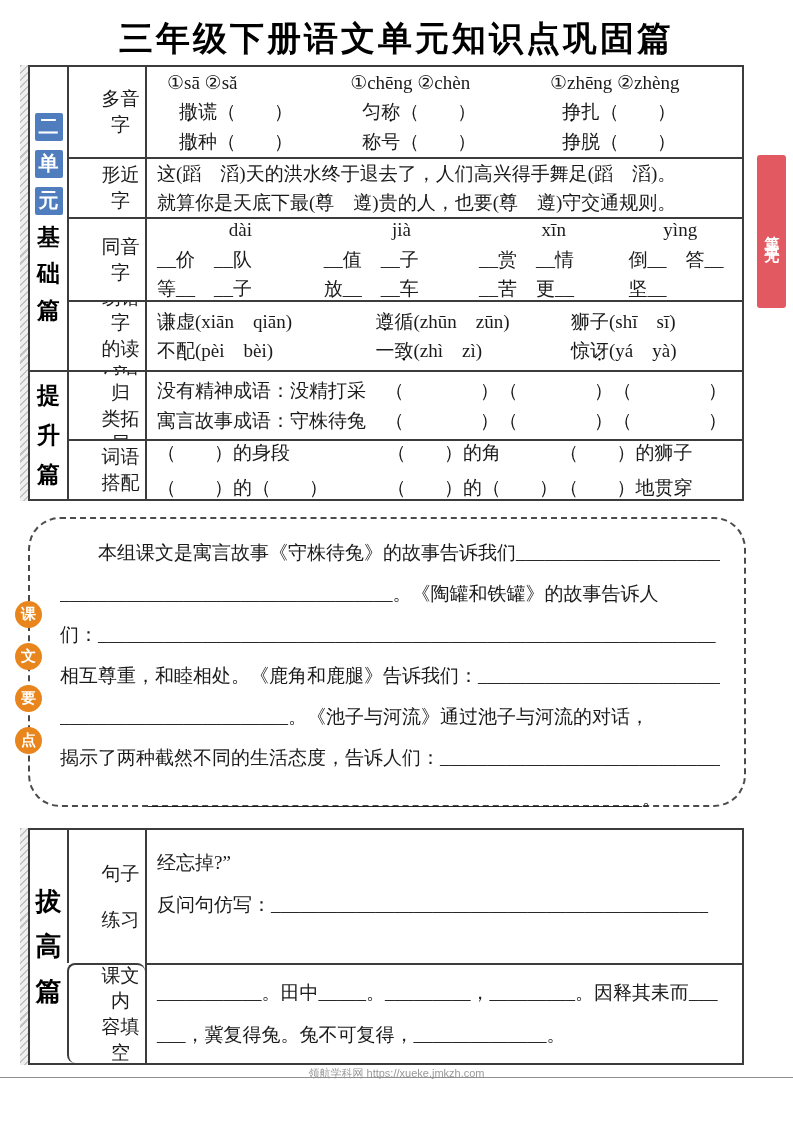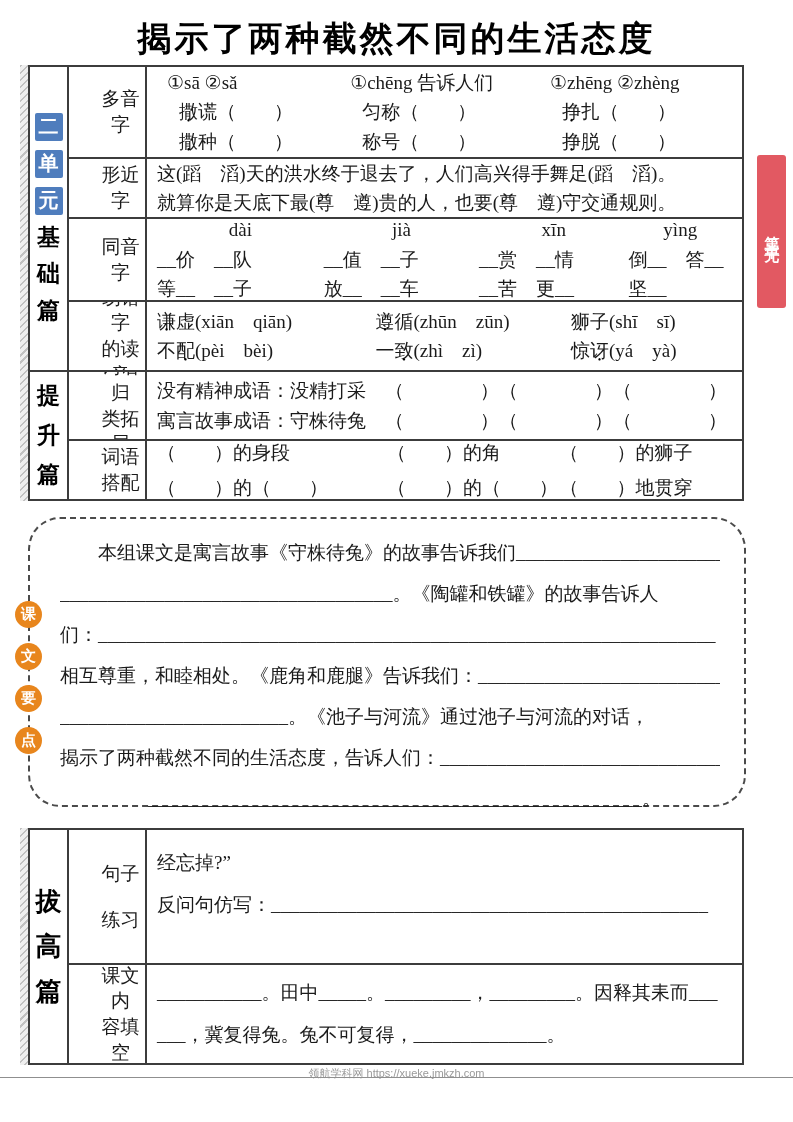--- a/index.html
+++ b/index.html
@@ -91,21 +91,21 @@
     font-family:"Liberation Sans","DejaVu Sans",sans-serif;
   }
   .footer-line{
     position:absolute;top:1077px;left:0;width:793px;
     border-top:1.5px solid #8f8f8f;
   }
 </style>
 </head>
 <body>
 
-<div class="title">揭示了两种截然不同的生活态度</div>
+<div class="title">三年级下册语文单元知识点巩固篇</div>
 
 <div class="tbl" style="left:28px;top:65px;width:712px;grid-template-columns:37px 78px 1fr;grid-template-rows:90px 60px 83px 70px 69px 60px;">
   <div class="hatch"></div>
 
   <div class="cell side" style="grid-area:1/1/5/2;">
     <div class="unit-box">二</div>
     <div class="unit-box">单</div>
     <div class="unit-box">元</div>
     <div class="side-char">基</div>
     <div class="side-char">础</div>
@@ -122,21 +122,21 @@
     <span>多音字</span>
   </div>
   <div class="cell bl cnt" style="grid-area:1/3/2/4;padding:4px 20px;">
     <div class="grp-row">
       <div class="grp" style="width:33%;">
         <div class="py line">①sā  ②sǎ</div>
         <div class="wd line"><span class="em-dot">撒</span>谎（　　）</div>
         <div class="wd line"><span class="em-dot">撒</span>种（　　）</div>
       </div>
       <div class="grp" style="width:36%;">
-        <div class="py line">①chēng  告诉人们</div>
+        <div class="py line">①chēng  ②chèn</div>
         <div class="wd line">匀<span class="em-dot">称</span>（　　）</div>
         <div class="wd line"><span class="em-dot">称</span>号（　　）</div>
       </div>
       <div class="grp" style="width:31%;">
         <div class="py line">①zhēng  ②zhèng</div>
         <div class="wd line"><span class="em-dot">挣</span>扎（　　）</div>
         <div class="wd line"><span class="em-dot">挣</span>脱（　　）</div>
       </div>
     </div>
   </div>
@@ -246,21 +246,21 @@
 
   <div class="cell lbl bl" style="grid-area:1/2/2/3;gap:20px;">
     <span>句子</span>
     <span>练习</span>
   </div>
   <div class="cell bl cnt" style="grid-area:1/3/2/4;padding-top:14px;line-height:2.0;">
     <div class="line">经忘掉?”</div>
     <div class="line" style="margin-top:4px;">反问句仿写：______________________________________________</div>
   </div>
 
-  <div class="cell lbl bl bt" style="grid-area:2/2/3/3;">
+  <div class="cell lbl bl bt" style="grid-area:2/2/3/3;border-radius:8px;">
     <span>课文内</span>
     <span>容填空</span>
   </div>
   <div class="cell bl bt cnt" style="grid-area:2/3/3/4;display:flex;flex-direction:column;justify-content:center;line-height:2.2;">
     <div class="line">___________。田中_____。_________，_________。因释其耒而___</div>
     <div class="line">___，冀复得兔。兔不可复得，______________。</div>
   </div>
 </div>
 
 <div class="footer">领航学科网 https://xueke.jmkzh.com</div>

